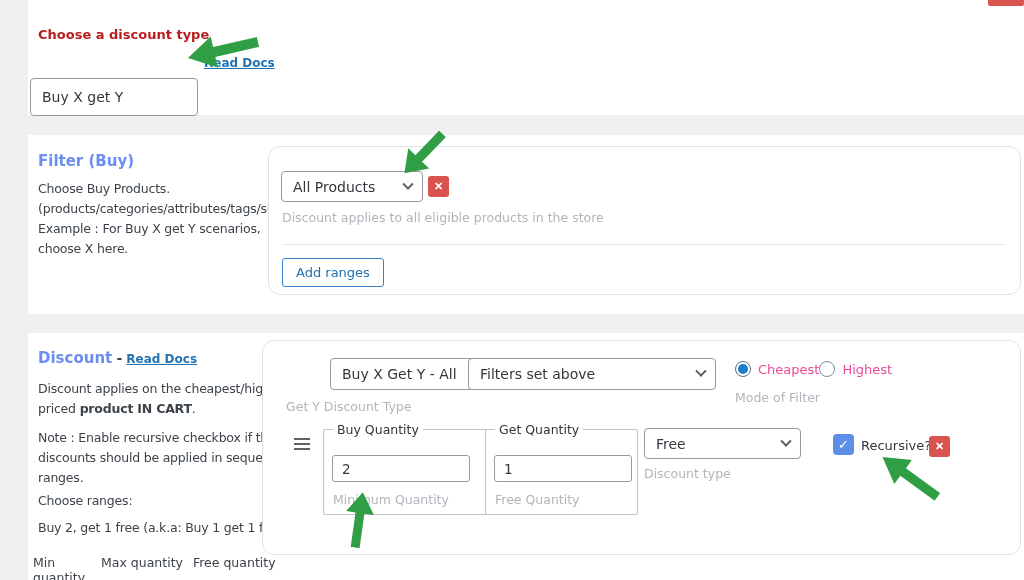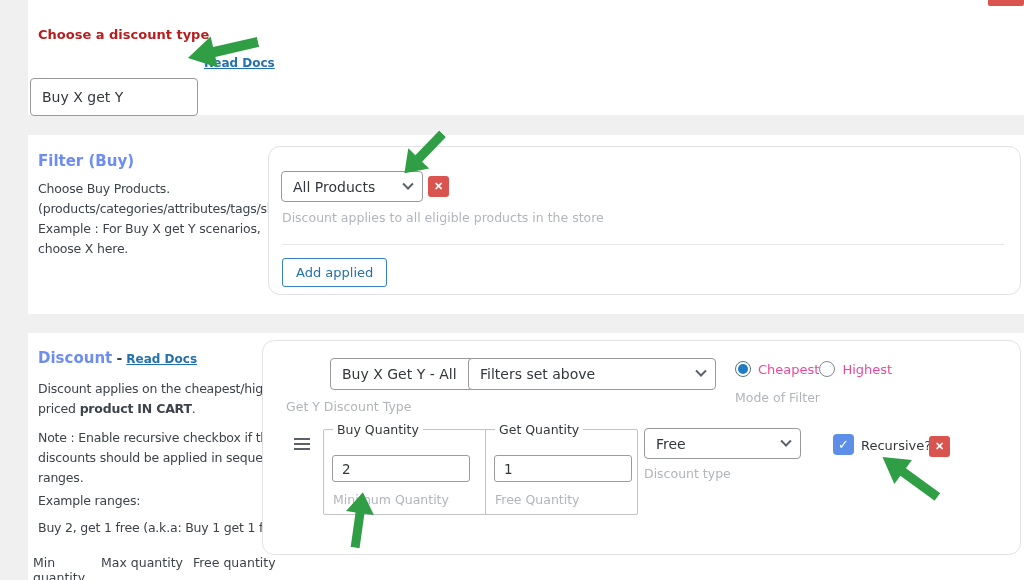--- a/index.html
+++ b/index.html
@@ -103,37 +103,37 @@
     <div class="abs panel" style="left:240px;top:11px;width:753px;height:149px;">
       <div class="abs selectbox" style="left:12px;top:24px;width:142px;height:31px;">
         <span>All Products</span>
         <span class="chevron"></span>
       </div>
       <button class="abs xbtn" style="left:159px;top:29px;">
         <span>✕</span>
       </button>
       <div class="abs hint" style="left:13px;top:63px;">Discount applies to all eligible products in the store</div>
       <div class="abs divider" style="left:13px;top:97px;width:722px;"></div>
-      <button class="abs btn-outline" style="left:13px;top:111px;">Add applied</button>
+      <button class="abs btn-outline" style="left:13px;top:111px;">Add ranges</button>
     </div>
   </div>
 
   <div class="card card3">
     <div class="abs" style="left:10px;top:16px;white-space:nowrap;">
       <span class="section-title">Discount</span>
       <span style="font-weight:bold;color:#3c434a;font-size:14px;">-</span>
       <a class="read-docs">Read Docs</a>
     </div>
 
     <div class="abs para" style="left:10px;top:46px;"><span>Discount applies on the cheapest/highest
 priced </span><span style="font-weight:bold;">product IN CART</span><span>.</span></div>
     <div class="abs para" style="left:10px;top:95px;">Note : Enable recursive checkbox if the
 discounts should be applied in sequential
 ranges.</div>
-    <div class="abs para" style="left:10px;top:158px;">Example ranges:</div>
+    <div class="abs para" style="left:10px;top:158px;">Choose ranges:</div>
     <div class="abs para" style="left:10px;top:185px;white-space:nowrap;">Buy 2, get 1 free (a.k.a: Buy 1 get 1 free)</div>
 
     <div class="abs ex-table" style="left:5px;top:222px;">
       <div class="ex-cell1">Min quantity</div>
       <div class="ex-cell">Max quantity</div>
       <div class="ex-cell">Free quantity</div>
     </div>
 
     <div class="abs panel" style="left:234px;top:7px;width:759px;height:215px;">
 

